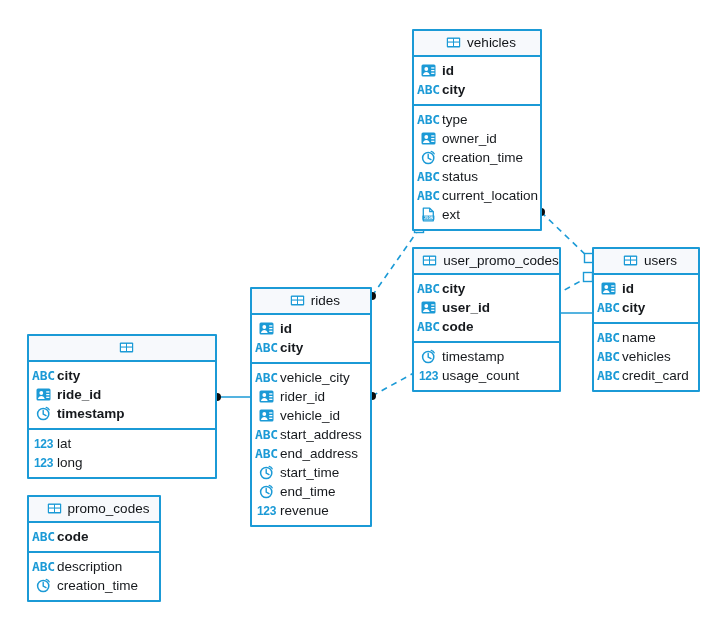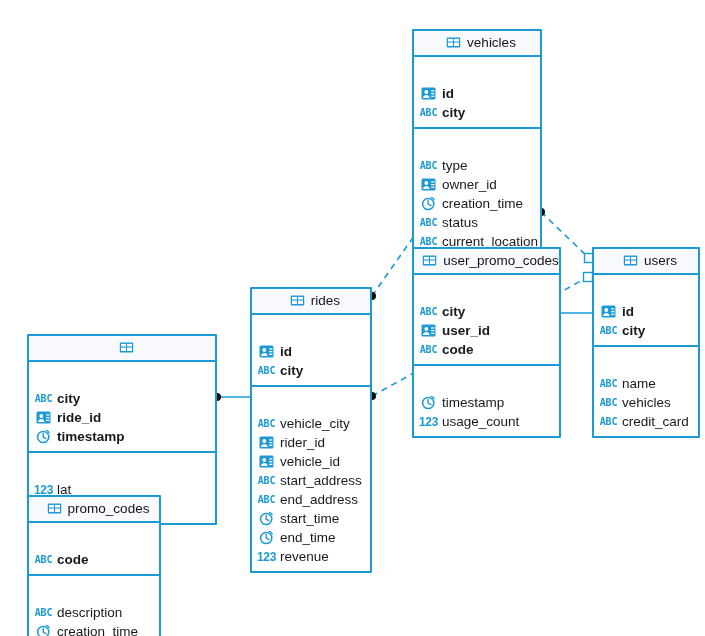--- a/index.html
+++ b/index.html
@@ -32,21 +32,20 @@
     display:flex;
     align-items:center;
     justify-content:center;
     gap:6px;
     line-height:1;
     white-space:nowrap;
   }
   .tbl-section{
     box-sizing:border-box;
     padding:4px 0 5px 0;
-    margin-top:23px;
   }
   .tbl-section.keys{border-bottom:2px solid #1b9ad6;}
   .field{
     display:flex;
     align-items:center;
     gap:6px;
     padding:1px 8px 1px 7px;
     font-size:13.5px;
     color:#16191d;
     line-height:17px;
@@ -56,21 +55,21 @@
   .ico{
     flex:0 0 auto;
     width:15px;height:15px;
     display:inline-flex;
     align-items:center;
     justify-content:center;
   }
   .ico svg{display:block;}
   .ico-abc{
     font-family:"DejaVu Sans Mono","Liberation Mono",monospace;
-    font-size:10px;
+    font-size:13px;
     font-weight:bold;
     color:#1b9ad6;
     letter-spacing:-0.2px;
     line-height:1;
   }
   .ico-num{
     font-family:"Liberation Sans","DejaVu Sans",sans-serif;
     font-size:12px;
     font-weight:bold;
     color:#1b9ad6;

